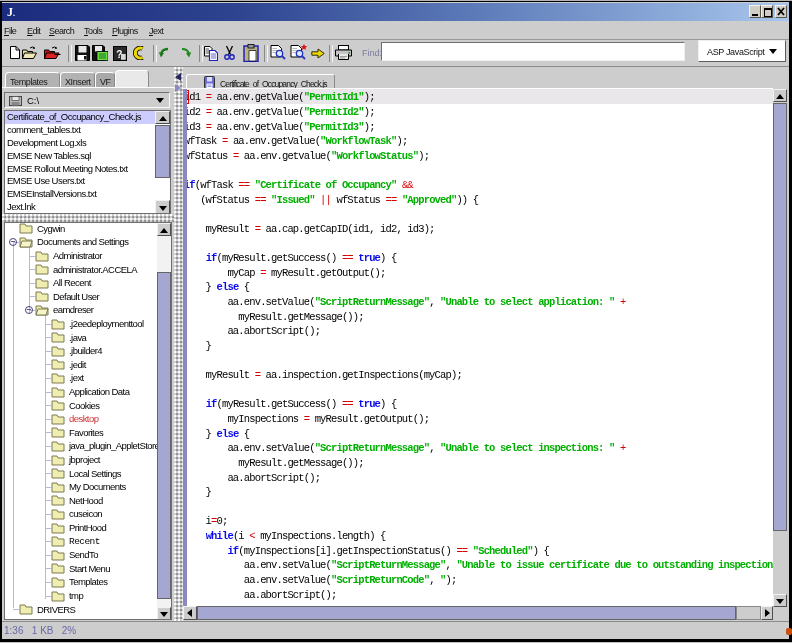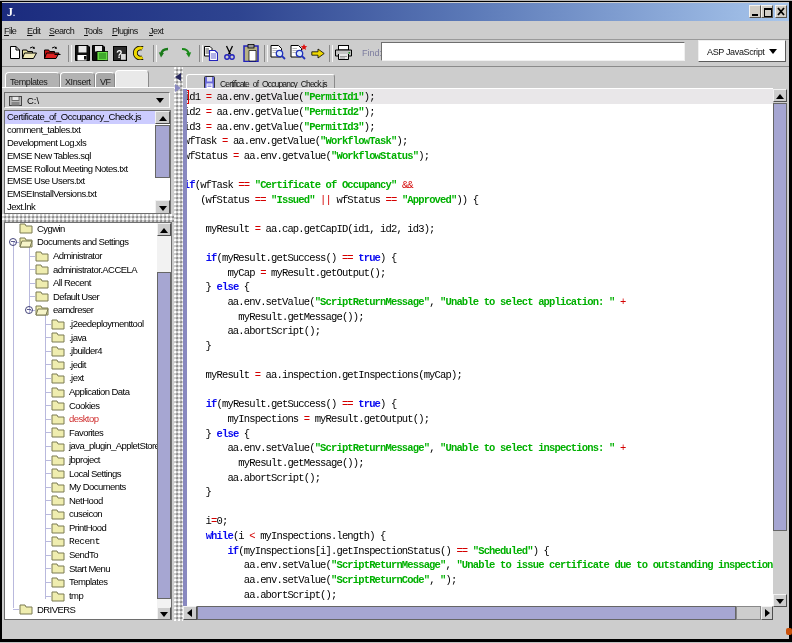--- a/index.html
+++ b/index.html
@@ -461,15 +461,18 @@
       <div class="sbtn" style="left:0px;top:539px;width:14px;height:14px;">
             <div class="tri" style="left:3px;top:2px;border-top:4px solid transparent;border-bottom:4px solid transparent;border-right:5px solid #000;"></div>
           </div>
       <div class="bumpp" style="position:absolute;left:14px;top:539px;width:539px;height:14px;border:1px solid #666;box-sizing:border-box;"></div>
       <div style="position:absolute;left:553px;top:539px;width:25px;height:14px;background:#cdcdcd;border:1px solid #888;box-sizing:border-box;"></div>
       <div class="sbtn" style="left:578px;top:539px;width:12px;height:14px;">
             <div class="tri" style="left:3px;top:2px;border-top:4px solid transparent;border-bottom:4px solid transparent;border-left:5px solid #000;"></div>
           </div>
     </div>
   </div>
+  <div id="sb">
+        <div class="t">1:36   1 KB   2%</div>
+      </div>
 </div>
     <div style="position:absolute;left:786px;top:628px;width:6px;height:7px;background:#c8500a;border-radius:2px;"></div>
   </div>
 
 </body></html>

